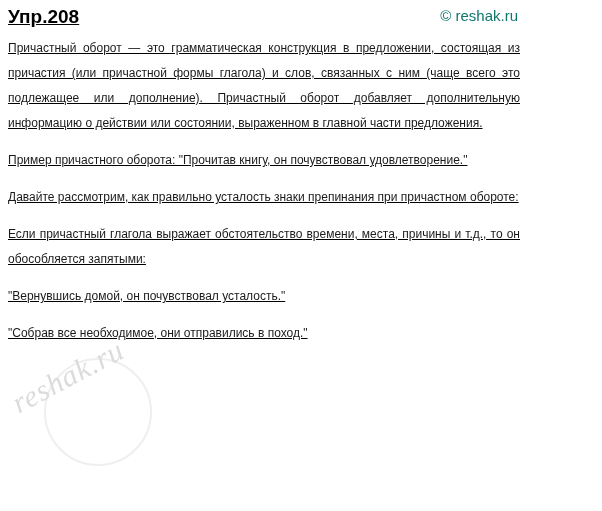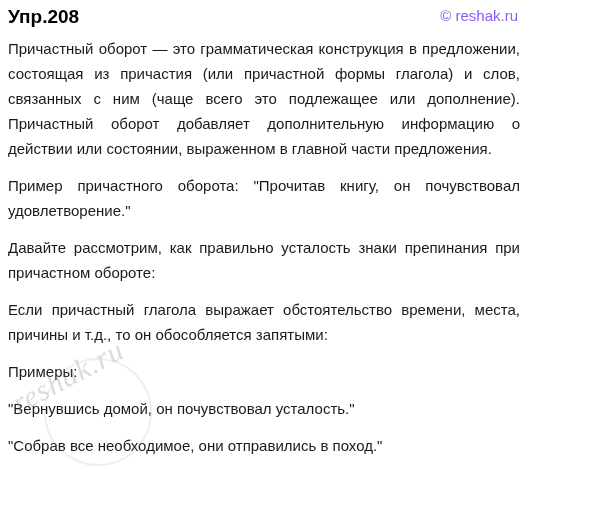--- a/index.html
+++ b/index.html
@@ -14,45 +14,46 @@
     color: #000000;
     position: relative;
     overflow: hidden;
   }
   .page {
     position: relative;
     width: 528px;
     height: 511px;
     box-sizing: border-box;
     padding: 6px 8px 0 8px;
+    text-decoration: underline;
   }
   .header-row {
     position: relative;
     height: 26px;
   }
   .ex-title {
     font-size: 19px;
     font-weight: bold;
     line-height: 22px;
     letter-spacing: 0px;
   }
   .copyright {
     position: absolute;
     right: 2px;
     top: 1px;
     font-size: 15px;
-    color: #8b5cf6;
+    color: #0f766e;
     white-space: nowrap;
   }
   .body-text {
     margin-top: 4px;
   }
   p.para {
     margin: 0 0 12px 0;
-    font-size: 15px;
+    font-size: 12px;
     line-height: 25px;
     text-align: justify;
     text-justify: inter-word;
     color: #1a1a1a;
   }
   p.para.nojust {
     text-align: left;
   }
   
   .watermark {
@@ -96,21 +97,20 @@
   <div class="header-row">
     <div class="ex-title">Упр.208</div>
     <div class="copyright">© reshak.ru</div>
   </div>
 
   <div class="body-text">
     <p class="para">Причастный оборот — это грамматическая конструкция в предложении, состоящая из причастия (или причастной формы глагола) и слов, связанных с ним (чаще всего это подлежащее или дополнение). Причастный оборот добавляет дополнительную информацию о действии или состоянии, выраженном в главной части предложения.</p>
     <p class="para">Пример причастного оборота: "Прочитав книгу, он почувствовал удовлетворение."</p>
     <p class="para">Давайте рассмотрим, как правильно усталость знаки препинания при причастном обороте:</p>
     <p class="para">Если причастный глагола выражает обстоятельство времени, места, причины и т.д., то он обособляется запятыми:</p>
-    <p class="para nojust">Примеры:</p>
     <p class="para nojust">"Вернувшись домой, он почувствовал усталость."</p>
     <p class="para nojust">"Собрав все необходимое, они отправились в поход."</p>
   </div>
 
   <div class="watermark">
     <div class="wm-circle"></div>
     <div class="wm-text">reshak.ru</div>
   </div>
 
 </div>

